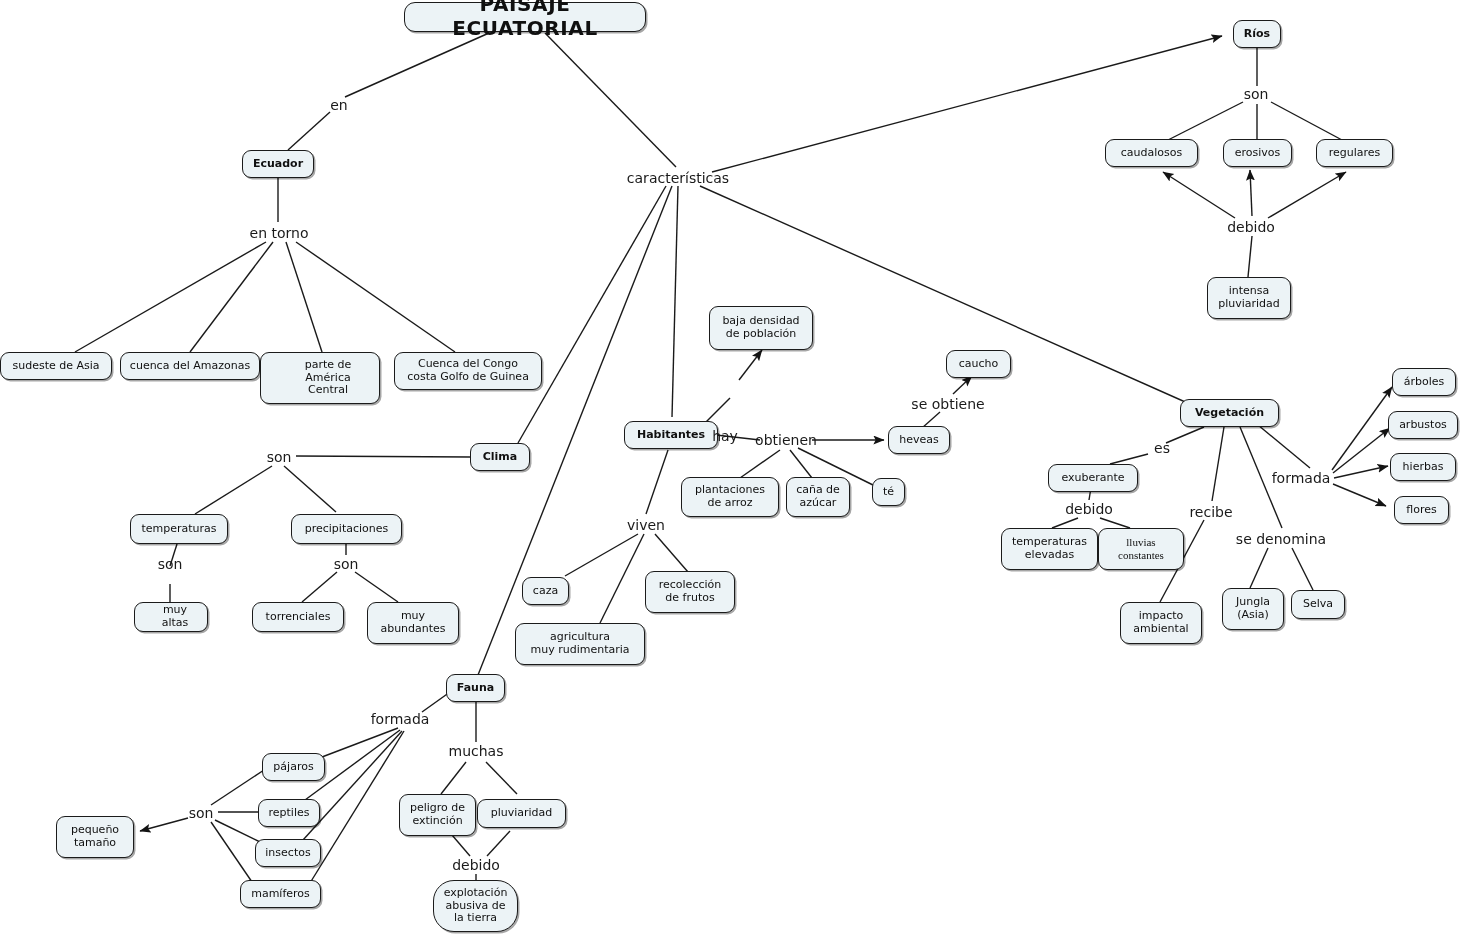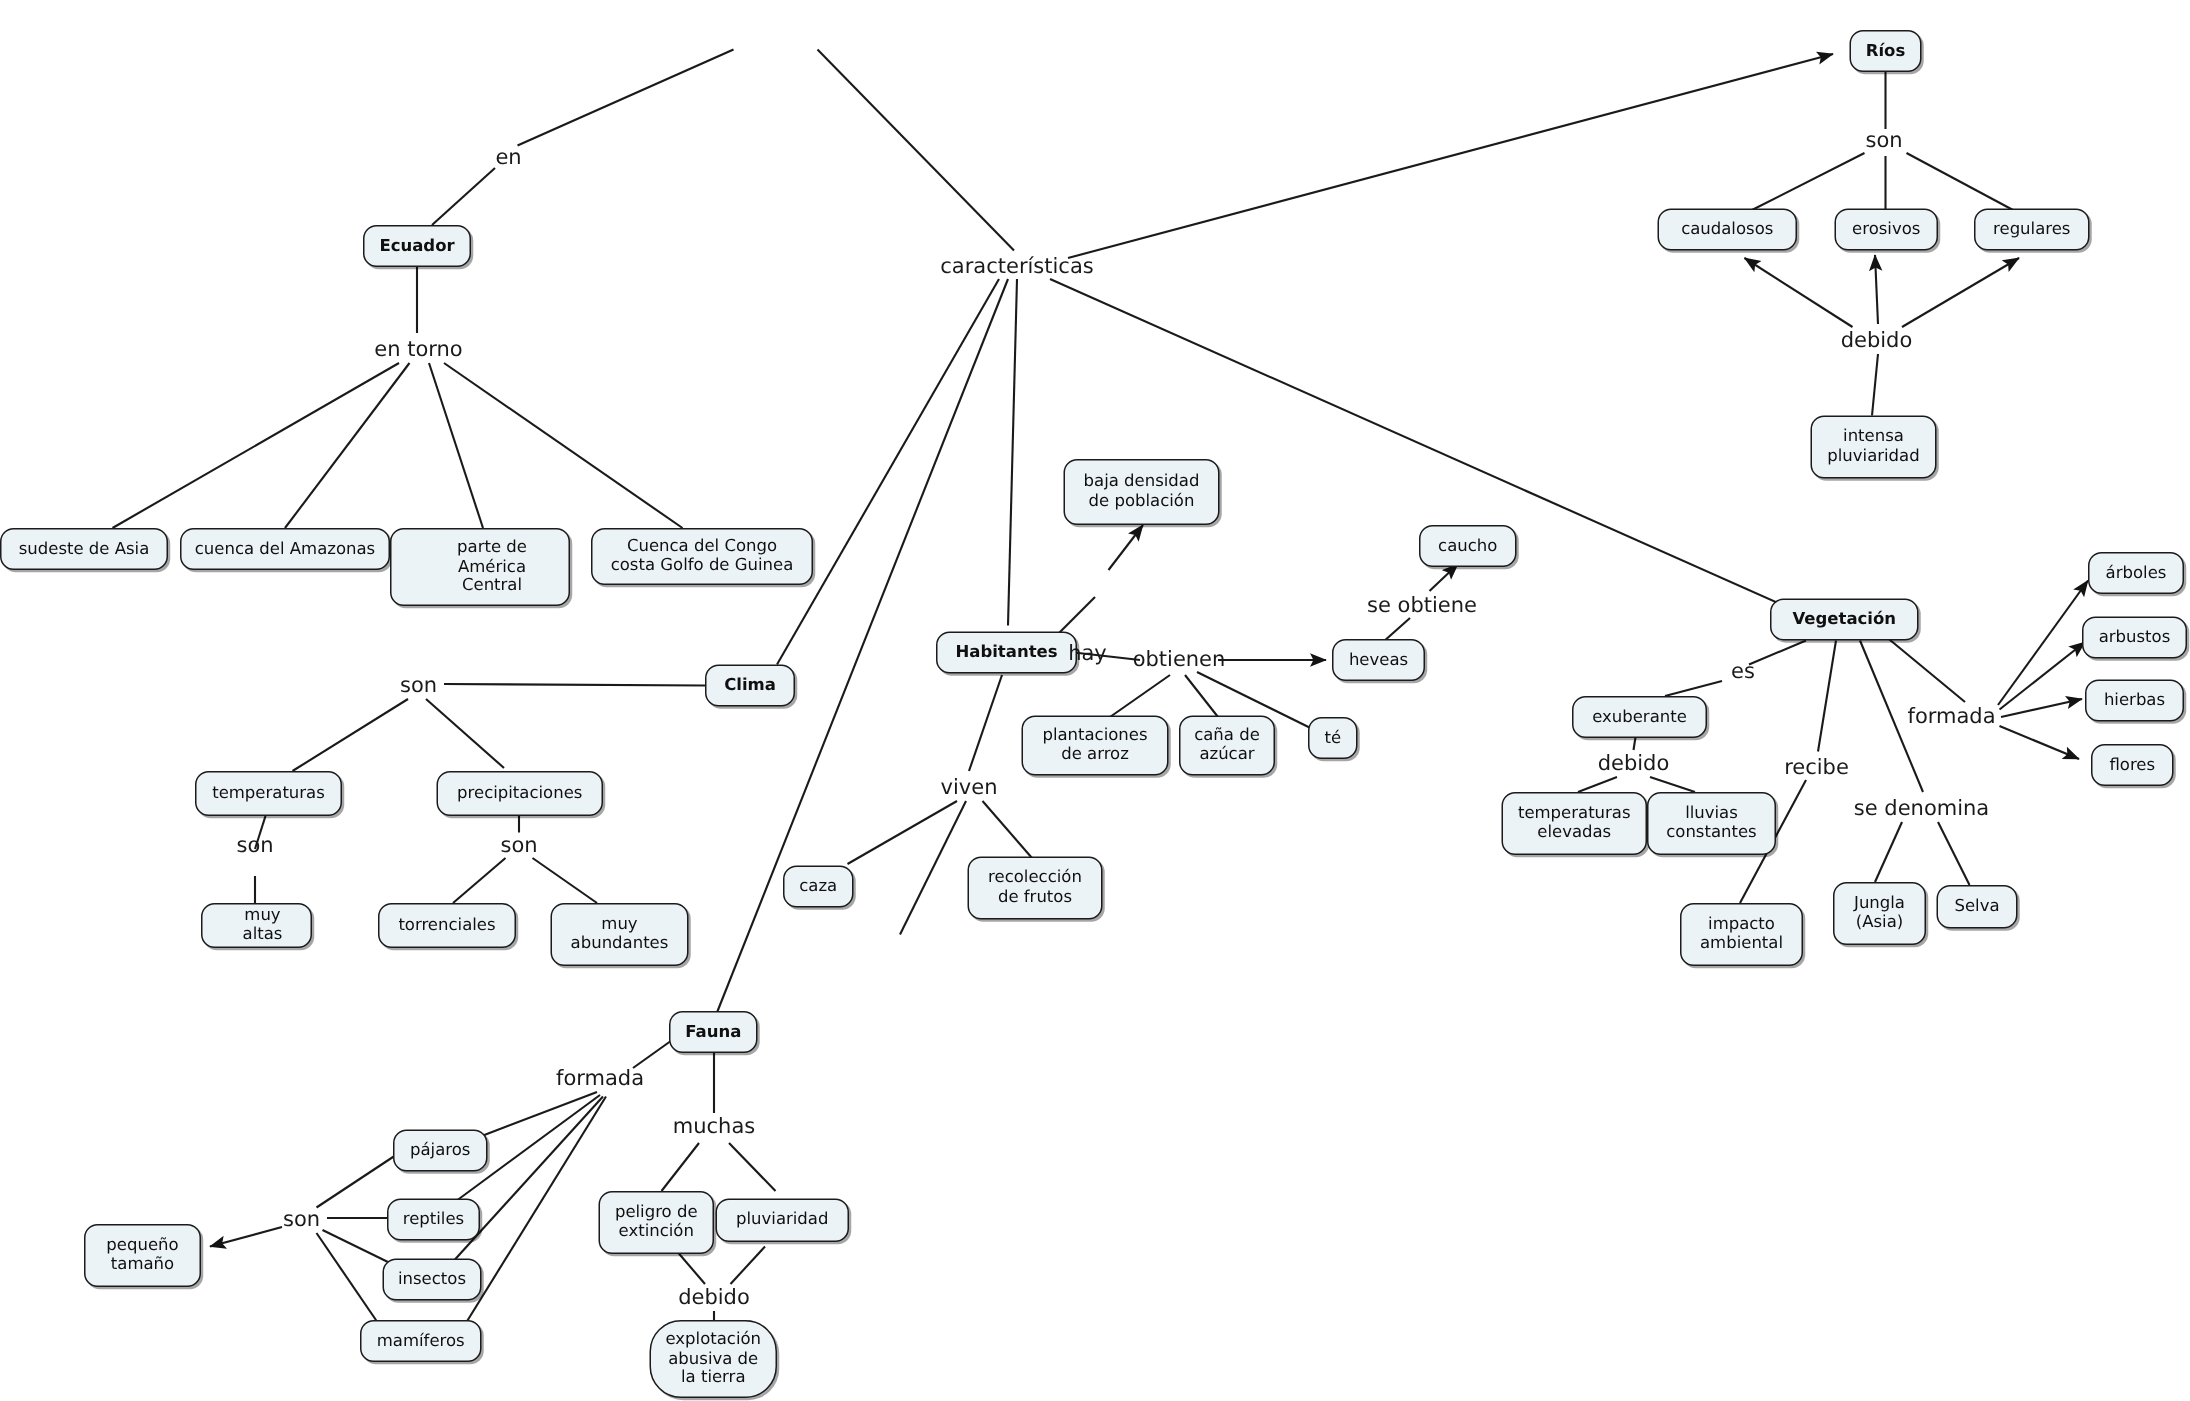--- a/index.html
+++ b/index.html
@@ -162,20 +162,21 @@
       <path d="M1268,548 L1250,588"></path>
       <path d="M1292,548 L1313,590"></path>
       <path d="M1258,425 L1310,468"></path>
       <path d="M1332,470 L1392,387" marker-end="url(#arrow)"></path>
       <path d="M1333,473 L1390,428" marker-end="url(#arrow)"></path>
       <path d="M1334,478 L1388,466" marker-end="url(#arrow)"></path>
       <path d="M1333,484 L1386,506" marker-end="url(#arrow)"></path>
     </g>
   </svg>
 
+  <div class="node title" style="left:404px; top:2px; width:242px; height:30px;">PAISAJE ECUATORIAL</div>
 
   <div class="node bold" style="left:242px; top:150px; width:72px; height:28px;">Ecuador</div>
 
   <div class="node" style="left:0px; top:352px; width:112px; height:28px;">sudeste de Asia</div>
   <div class="node" style="left:120px; top:352px; width:140px; height:28px;">cuenca del Amazonas</div>
   <div class="node" style="left:260px; top:352px; width:120px; height:52px;padding-left:24px;">parte de
 América Central</div>
   <div class="node" style="left:394px; top:352px; width:148px; height:38px;">Cuenca del Congo
 costa Golfo de Guinea</div>
 
@@ -192,20 +193,22 @@
 de población</div>
   <div class="node" style="left:888px; top:426px; width:62px; height:28px;">heveas</div>
   <div class="node" style="left:946px; top:350px; width:65px; height:28px;">caucho</div>
   <div class="node" style="left:681px; top:477px; width:98px; height:40px;">plantaciones
 de arroz</div>
   <div class="node" style="left:786px; top:477px; width:64px; height:40px;">caña de
 azúcar</div>
   <div class="node" style="left:872px; top:478px; width:33px; height:28px;">té</div>
 
   <div class="node" style="left:522px; top:577px; width:47px; height:28px;">caza</div>
+  <div class="node" style="left:515px; top:623px; width:130px; height:42px;">agricultura
+muy rudimentaria</div>
   <div class="node" style="left:645px; top:571px; width:90px; height:42px;">recolección
 de frutos</div>
 
   <div class="node bold" style="left:446px; top:674px; width:59px; height:28px;">Fauna</div>
   <div class="node" style="left:262px; top:753px; width:63px; height:28px;">pájaros</div>
   <div class="node" style="left:258px; top:799px; width:62px; height:28px;">reptiles</div>
   <div class="node" style="left:255px; top:839px; width:66px; height:28px;">insectos</div>
   <div class="node" style="left:240px; top:880px; width:81px; height:28px;">mamíferos</div>
   <div class="node" style="left:56px; top:816px; width:78px; height:42px;">pequeño
 tamaño</div>
@@ -221,21 +224,21 @@
   <div class="node" style="left:1105px; top:139px; width:93px; height:28px;">caudalosos</div>
   <div class="node" style="left:1223px; top:139px; width:69px; height:28px;">erosivos</div>
   <div class="node" style="left:1316px; top:139px; width:77px; height:28px;">regulares</div>
   <div class="node" style="left:1207px; top:277px; width:84px; height:42px;">intensa
 pluviaridad</div>
 
   <div class="node bold" style="left:1180px; top:399px; width:99px; height:28px;">Vegetación</div>
   <div class="node" style="left:1048px; top:464px; width:90px; height:28px;">exuberante</div>
   <div class="node" style="left:1001px; top:528px; width:97px; height:42px;">temperaturas
 elevadas</div>
-  <div class="node" style="left:1098px; top:528px; width:86px; height:42px;">lluvias
+  <div class="node" style="left:1098px; top:528px; width:86px; height:42px;font-family:Liberation Serif, serif;">lluvias
 constantes</div>
   <div class="node" style="left:1120px; top:602px; width:82px; height:42px;">impacto
 ambiental</div>
   <div class="node" style="left:1222px; top:588px; width:62px; height:42px;">Jungla
 (Asia)</div>
   <div class="node" style="left:1291px; top:590px; width:54px; height:29px;">Selva</div>
   <div class="node" style="left:1392px; top:368px; width:64px; height:28px;">árboles</div>
   <div class="node" style="left:1388px; top:411px; width:70px; height:28px;">arbustos</div>
   <div class="node" style="left:1390px; top:453px; width:66px; height:28px;">hierbas</div>
   <div class="node" style="left:1394px; top:496px; width:55px; height:28px;">flores</div>

